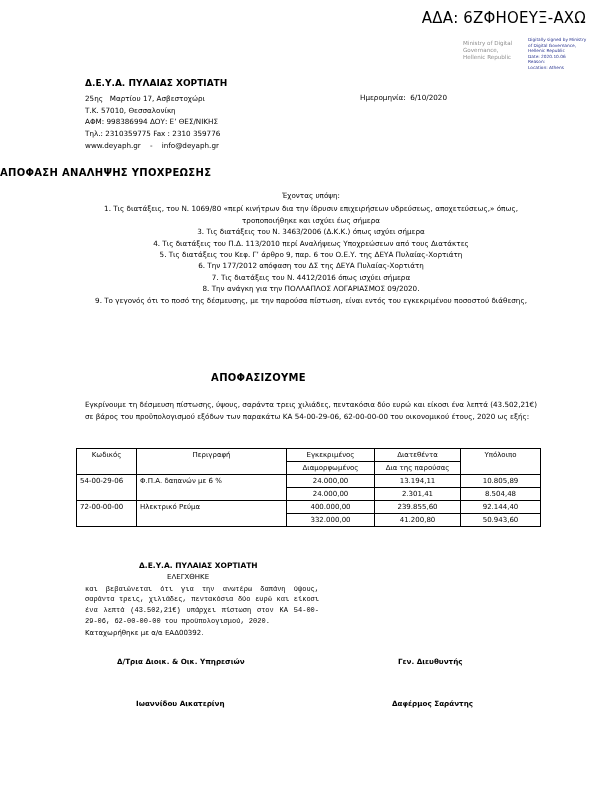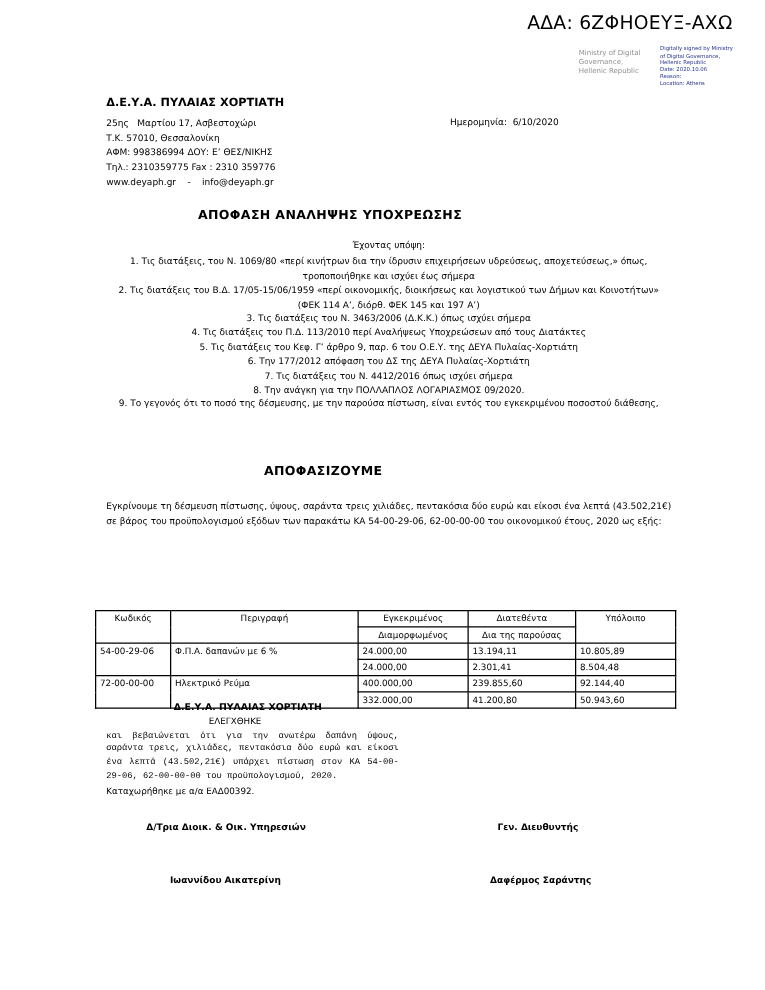--- a/index.html
+++ b/index.html
@@ -16,38 +16,38 @@
   .ministry { position:absolute; left:463px; top:40px; width:62px;
     font-size:5.6px; line-height:7px; color:#8f8f8f; }
   .stamp { position:absolute; left:528px; top:37px; width:74px;
     font-size:4.3px; line-height:5.5px; color:#27338f; }
 
   .org-header { position:absolute; left:85px; top:78px; line-height:11.8px; }
   .org-name { font-size:9px; font-weight:bold; margin-bottom:3px; }
   .date { position:absolute; left:360px; top:93px; }
 
   .doc-title { position:absolute; top:167px; left:0; width:528px;
-    text-align:center; font-weight:bold; font-size:10px; letter-spacing:0.3px; }
+    text-align:left; font-weight:bold; font-size:10px; letter-spacing:0.3px; }
 
   .having { position:absolute; left:85px; top:190px; width:452px; line-height:11.4px; }
   .having-intro { margin-bottom:2px;text-align:center; }
   .legal-item { text-align:center; }
 
   .decide-heading { position:absolute; top:372px; left:0; width:517px;
     text-align:center; font-weight:bold; font-size:10px; letter-spacing:0.3px; }
   .decide-para { position:absolute; left:85px; top:399px; width:452px;
     text-align:justify; line-height:12px; }
 
-  table.commit { position:absolute; left:76px; top:488px; border-collapse:collapse; }
+  table.commit { position:absolute; left:76px; top:448px; border-collapse:collapse; }
   table.commit th, table.commit td {
     border:1px solid #000; padding:1.5px 3px;
     font-weight:normal; font-size:7px; line-height:9px; vertical-align:top;
   }
   table.commit th { text-align:center; }
-  td.num { text-align:left;margin-left:48px; }
+  td.num { text-align:center;margin-left:48px; }
   col.c-code { width:60px; } col.c-desc { width:150px; }
   col.c-appr { width:88px; } col.c-alloc { width:86px; } col.c-bal { width:80px; }
 
   .verify { position:absolute; left:85px; top:561px; width:234px;
     font-size:7px; line-height:10.8px; }
   .verify-org { font-weight:bold; font-size:7.5px; margin-left:54px; }
   .verify-checked { margin-left:82px; margin-bottom:1px; }
   .verify-body { text-align:justify;font-family:Liberation Mono, monospace; }
   .verify-registered { margin-top:1px; }
 
@@ -87,21 +87,20 @@
     <div class="pre">www.deyaph.gr    -    info@deyaph.gr</div>
   </div>
 
   <div class="date pre">Ημερομηνία:  6/10/2020</div>
 
   <div class="doc-title">ΑΠΟΦΑΣΗ ΑΝΑΛΗΨΗΣ ΥΠΟΧΡΕΩΣΗΣ</div>
 
   <div class="having">
     <div class="having-intro">Έχοντας υπόψη:</div>
     <div class="legal-item">1.  Τις διατάξεις,  του Ν. 1069/80 «περί κινήτρων δια την ίδρυσιν επιχειρήσεων υδρεύσεως, αποχετεύσεως,» όπως, τροποποιήθηκε και ισχύει έως σήμερα</div>
-    <div class="legal-item">2.  Τις διατάξεις του Β.Δ. 17/05-15/06/1959 «περί οικονομικής, διοικήσεως και λογιστικού των Δήμων και Κοινοτήτων» (ΦΕΚ 114 Α’, διόρθ. ΦΕΚ 145 και 197 Α’)</div>
     <div class="legal-item">3.  Τις διατάξεις του Ν. 3463/2006 (Δ.Κ.Κ.) όπως ισχύει σήμερα</div>
     <div class="legal-item">4.  Τις διατάξεις του Π.Δ. 113/2010 περί Αναλήψεως Υποχρεώσεων από τους Διατάκτες</div>
     <div class="legal-item">5.  Τις διατάξεις του Κεφ. Γ’ άρθρο 9, παρ. 6 του Ο.Ε.Υ. της ΔΕΥΑ Πυλαίας-Χορτιάτη</div>
     <div class="legal-item">6.  Την 177/2012 απόφαση του ΔΣ της ΔΕΥΑ Πυλαίας-Χορτιάτη</div>
     <div class="legal-item">7.  Τις διατάξεις του Ν. 4412/2016 όπως ισχύει σήμερα</div>
     <div class="legal-item">8.  Την ανάγκη για την ΠΟΛΛΑΠΛΟΣ ΛΟΓΑΡΙΑΣΜΟΣ 09/2020.</div>
     <div class="legal-item">9.  Το γεγονός ότι το ποσό της δέσμευσης, με την παρούσα πίστωση, είναι εντός  του εγκεκριμένου ποσοστού διάθεσης,</div>
   </div>
 
   <div class="decide-heading">ΑΠΟΦΑΣΙΖΟΥΜΕ</div>

